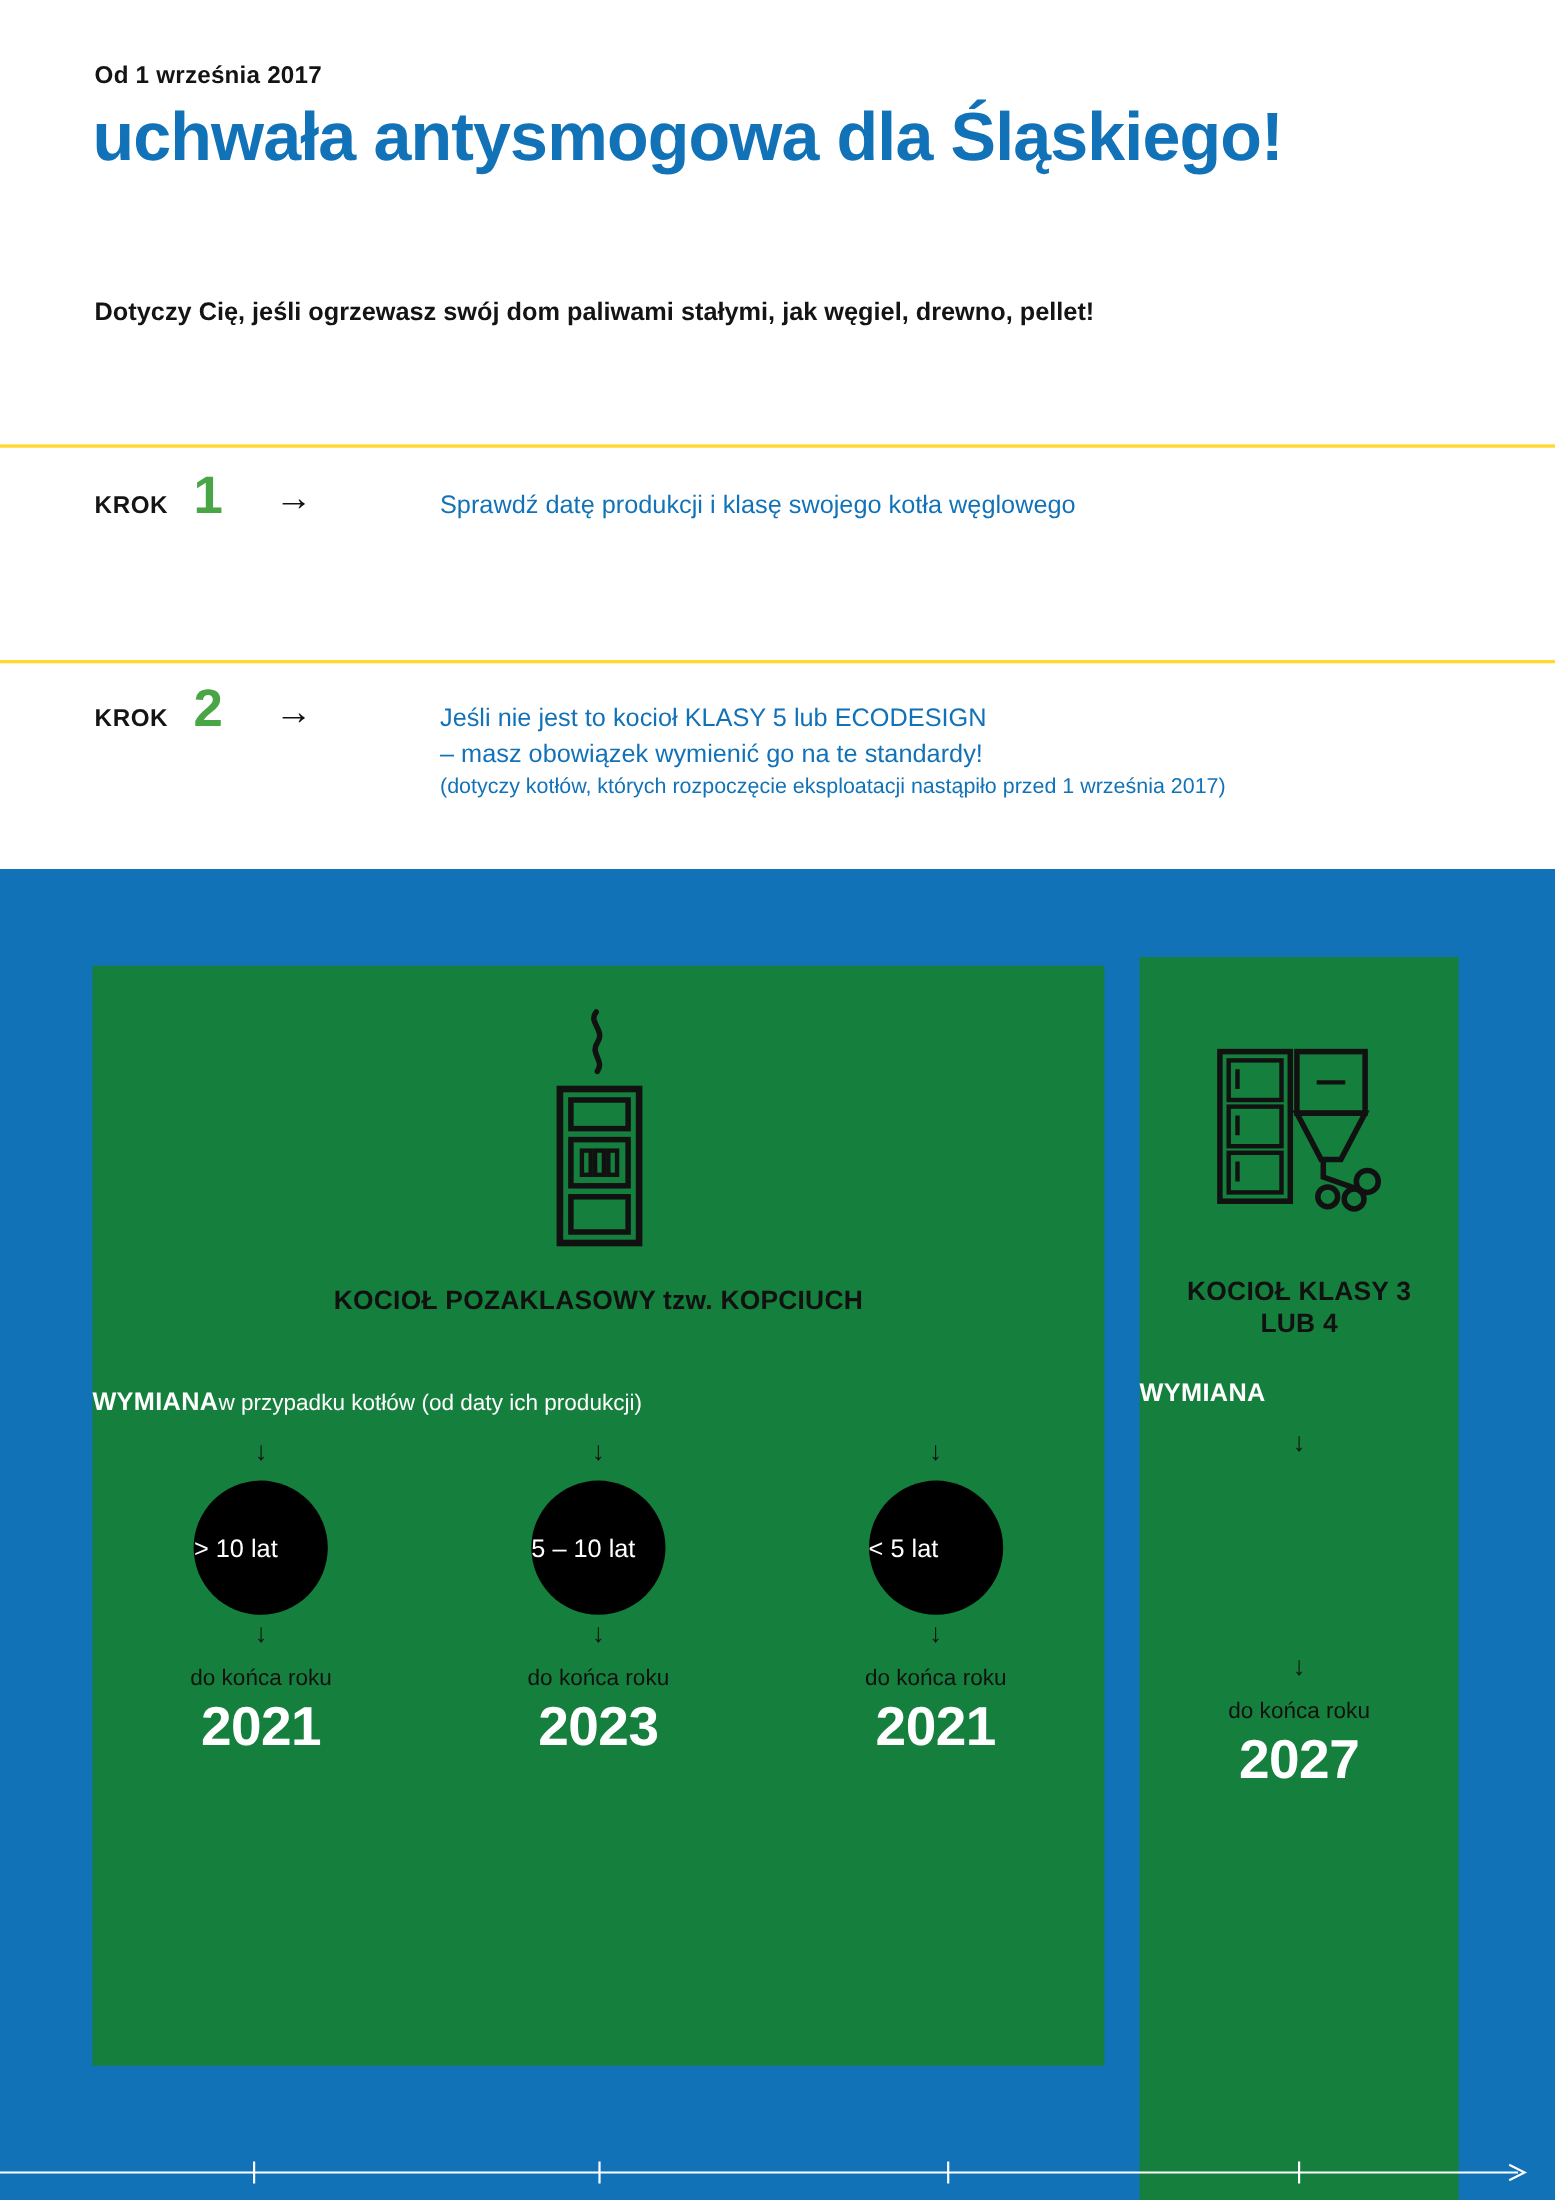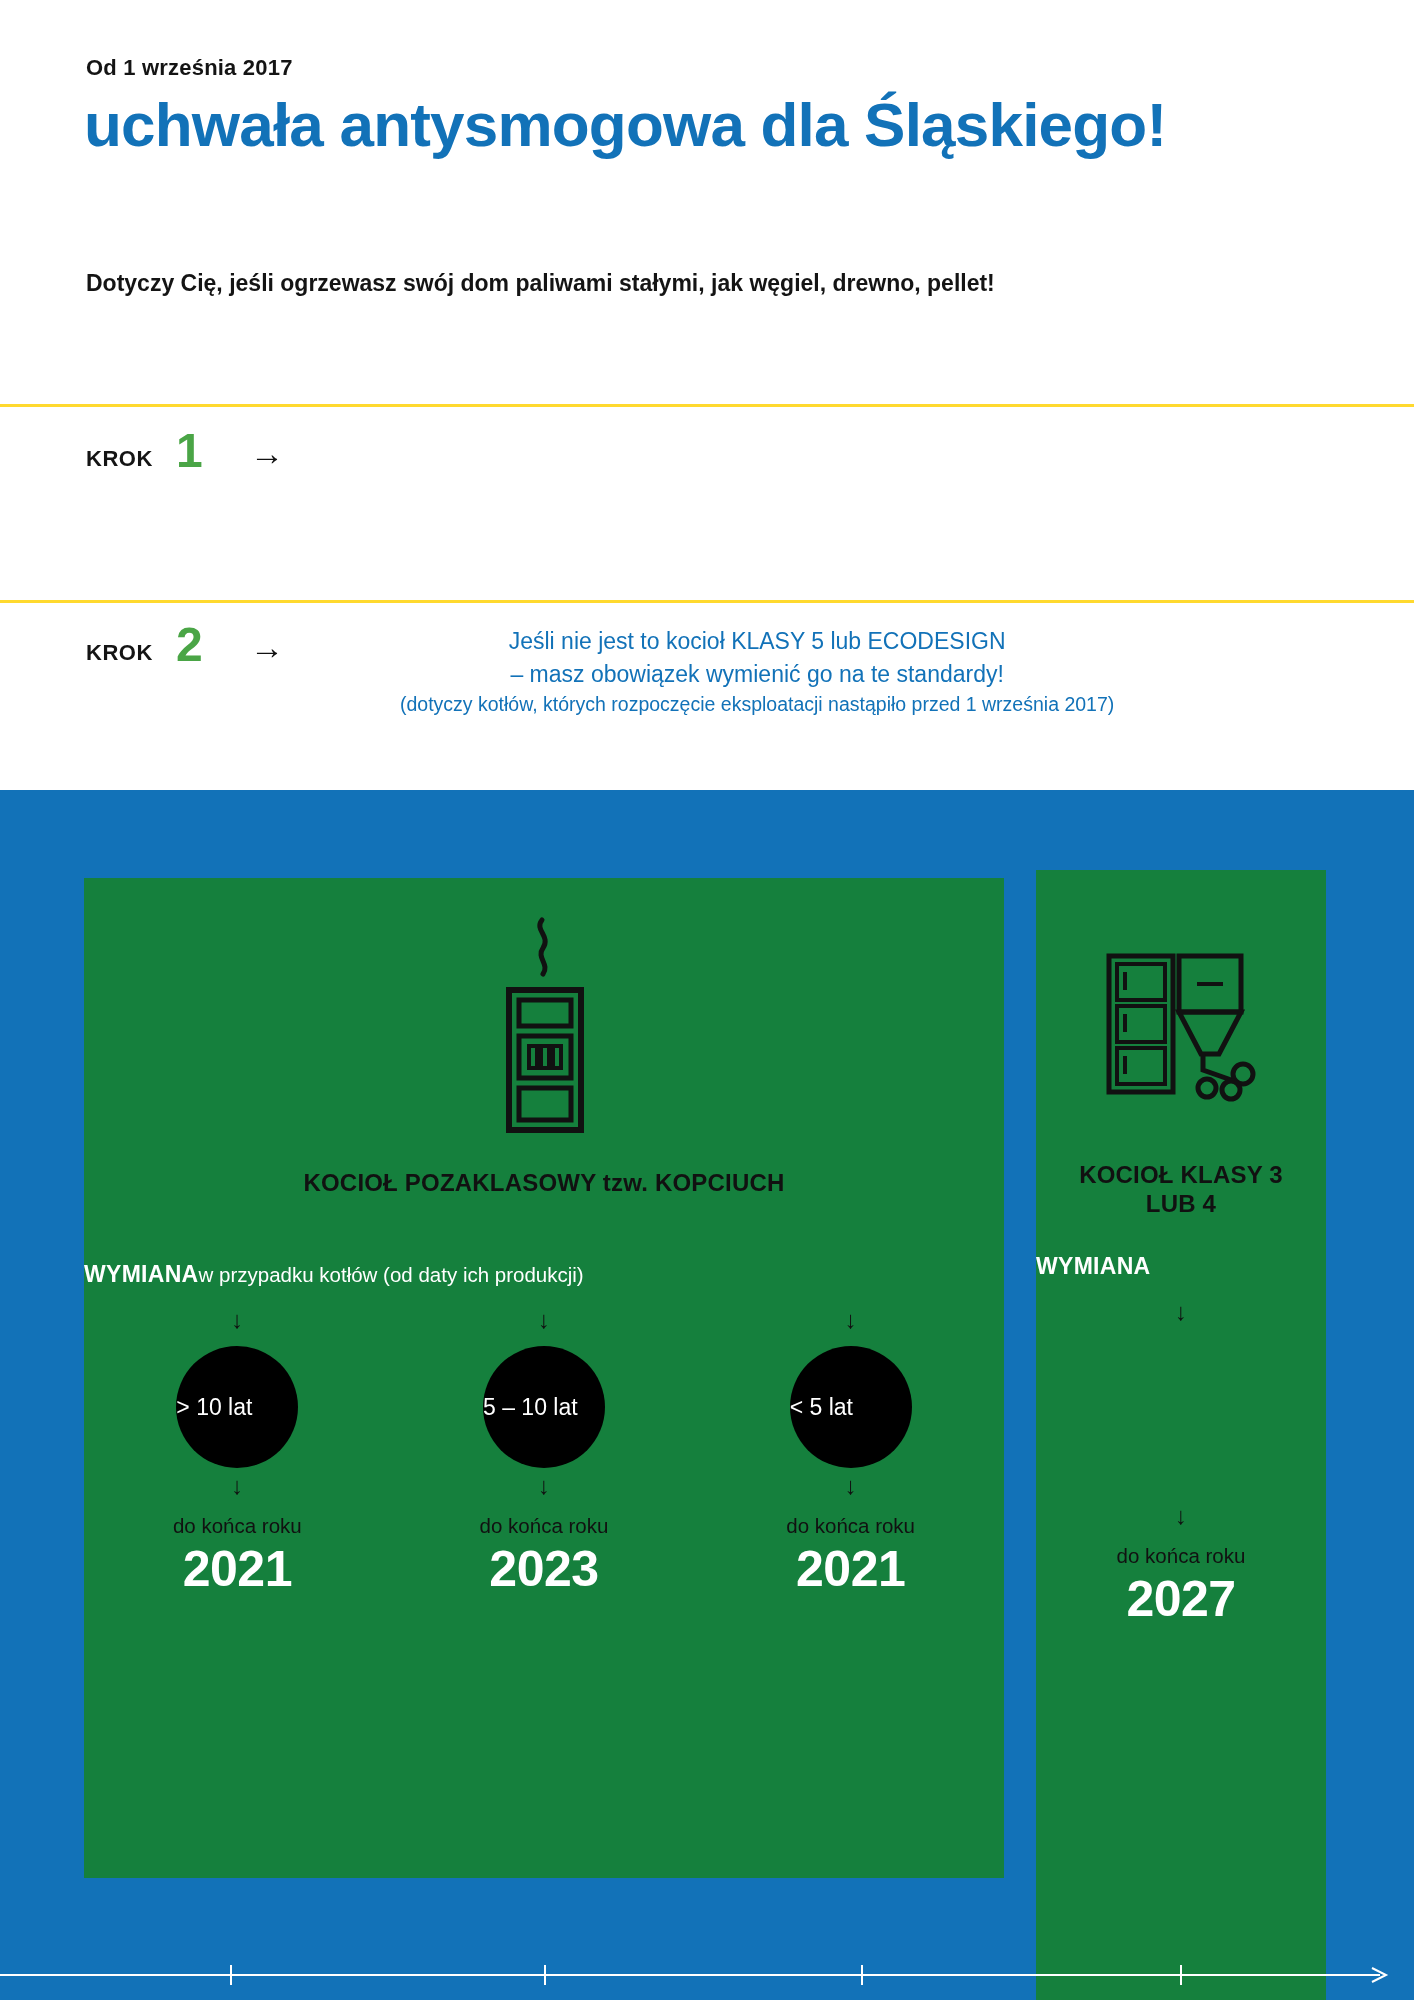--- a/index.html
+++ b/index.html
@@ -65,21 +65,21 @@
   .step-text .note { font-size:19.5px; line-height:1.45; }
 
   .s1 .step-label { top:42px; }
   .s1 .step-num   { top:23px; }
   .s1 .step-arrow { top:32px; }
   .s1 .step-text  { top:38px; }
 
   .s2 .step-label { top:40px; }
   .s2 .step-num   { top:21px; }
   .s2 .step-arrow { top:30px; }
-  .s2 .step-text  { top:25px;text-align:center; }
+  .s2 .step-text  { top:36px; }
 
   
   .blue-area {
     position:absolute; left:0; top:790px;
     width:1414px; height:1210px;
     background:#1272b8;
   }
 
   .panel {
     position:absolute;
@@ -153,20 +153,23 @@
   <div class="kicker">Od 1 września 2017</div>
   <div class="headline">uchwała antysmogowa dla Śląskiego!</div>
   <div class="subhead">Dotyczy Cię, jeśli ogrzewasz swój dom paliwami stałymi, jak węgiel, drewno, pellet!</div>
 
   <div class="rule r1"></div>
 
   <div class="step s1">
     <span class="step-label">KROK</span>
     <span class="step-num">1</span>
     <span class="step-arrow">→</span>
+    <div class="step-text">
+      <div class="l1">Sprawdź datę produkcji i klasę swojego kotła węglowego</div>
+    </div>
   </div>
 
   <div class="rule r2"></div>
 
   <div class="step s2">
     <span class="step-label">KROK</span>
     <span class="step-num">2</span>
     <span class="step-arrow">→</span>
     <div class="step-text">
       <div class="l1">Jeśli nie jest to kocioł KLASY 5 lub ECODESIGN</div>

